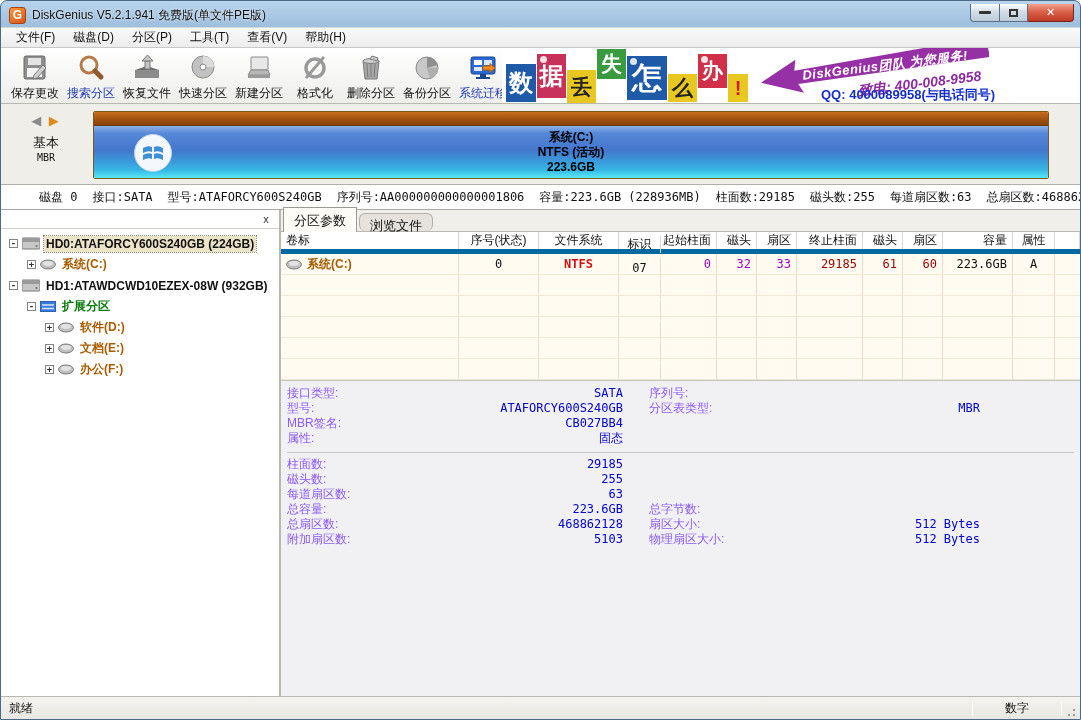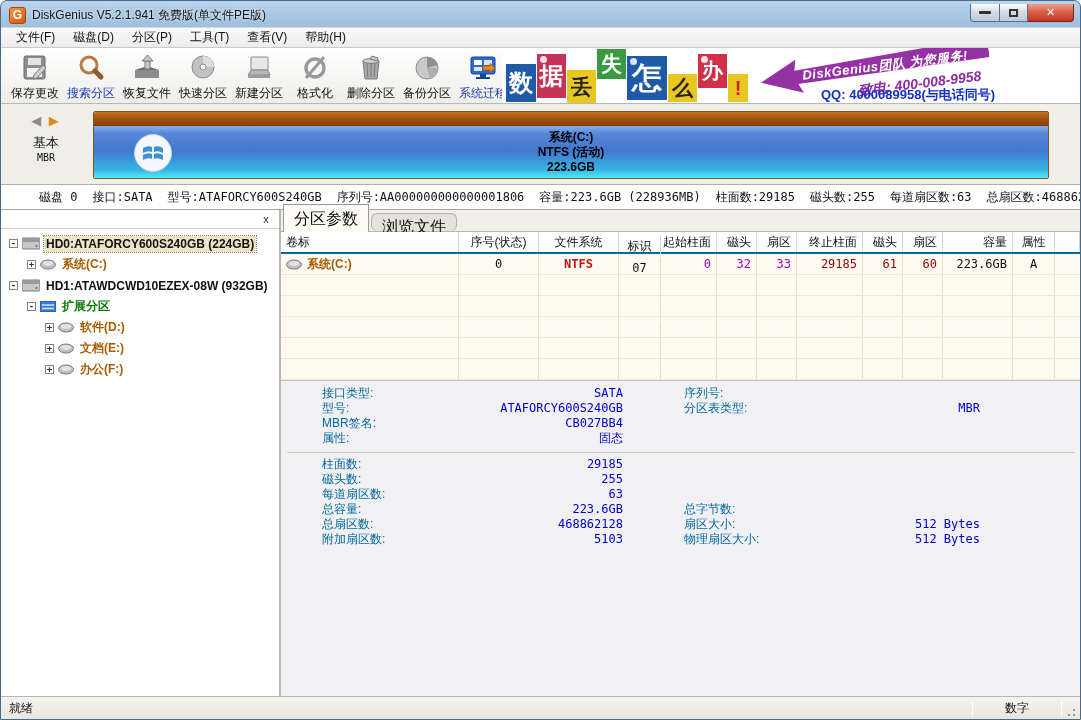--- a/index.html
+++ b/index.html
@@ -86,48 +86,48 @@
   .tree-item.selected .t-label{background:#ece4c8;outline:1px dotted #8a8a6a;}
   .expander{width:9px;height:9px;border:1px solid #848484;background:#fff;font-size:9px;line-height:7px;text-align:center;
     color:#333;margin-right:4px;flex:0 0 auto;font-family:"DejaVu Sans Mono",monospace;}
   .t-icon{margin-right:4px;flex:0 0 auto;display:flex;}
   .t-label{padding:1px 2px;}
   .c-disk{color:#111;} .c-vol{color:#a85c00;} .c-ext{color:#0a7a0a;}
   .ind1{padding-left:8px;} .ind2{padding-left:26px;} .ind3{padding-left:44px;}
   
   .right-panel{flex:1;display:flex;flex-direction:column;min-width:0;background:#fffbf0;}
   .tabstrip{height:22px;background:#f0efe9;border-bottom:1px solid #b8b8b0;display:flex;align-items:flex-end;padding-left:2px;flex:0 0 auto;}
-  .tab{font-size:16px;padding:3px 10px 2px;border:1px solid #b0b0a8;border-bottom:none;margin-right:2px;color:#111;}
+  .tab{font-size:13px;padding:3px 10px 2px;border:1px solid #b0b0a8;border-bottom:none;margin-right:2px;color:#111;}
   .tab.active{background:#fdfcf7;font-weight:normal;border-color:#9a9a92;position:relative;top:1px;padding-top:4px;}
   .tab.inactive{background:#e4e2da;height:18px;border-radius:6px;}
   
   .ptable{flex:0 0 auto;}
   .trow{display:flex;height:21px;align-items:center;font-size:12px;}
-  .trow.head{height:22px;background:#fff;border-bottom:2px solid #0369a1;color:#111;}
+  .trow.head{height:22px;background:#fff;border-bottom:5px solid #0369a1;color:#111;}
   .trow.data{background:#fffbf0;border-bottom:1px solid #f0e8d4;}
   .trow.empty{background:#fffbf0;border-bottom:1px solid #f0e8d4;}
   .tcell{height:100%;display:flex;align-items:center;padding:0 5px;border-right:1px solid #eadcc8;overflow:hidden;white-space:nowrap;}
   .trow.head .tcell{border-right:1px solid #d8d8d0;}
   .c0{width:178px;} .c1{width:80px;justify-content:center;} .c2{width:80px;justify-content:center;}
   .c3{width:42px;justify-content:center;margin-top:8px;} .c4{width:56px;justify-content:flex-end;}
   .c5{width:40px;justify-content:flex-end;} .c6{width:40px;justify-content:flex-end;}
   .c7{width:66px;justify-content:flex-end;} .c8{width:40px;justify-content:flex-end;}
   .c9{width:40px;justify-content:flex-end;} .c10{width:70px;justify-content:flex-end;}
   .c11{width:42px;justify-content:center;} .cfill{flex:1;border-right:none;}
   .v-orange{color:#a85c00;font-weight:bold;} .v-red{color:#cc1111;font-weight:bold;font-family:"DejaVu Sans Mono",monospace;}
   .v-purple{color:#a000c0;font-family:"DejaVu Sans Mono",monospace;}
   .v-darkred{color:#990000;font-family:"DejaVu Sans Mono",monospace;}
   .v-mono{font-family:"DejaVu Sans Mono",monospace;color:#111;}
   .drive-ico{display:inline-flex;margin-right:5px;}
   
   .details{flex:1;background:#f1f0f3;border-top:1px solid #c4c4bc;padding:3px 6px 0 6px;font-size:12px;overflow:hidden;}
   .d-section{padding:2px 0 6px 0;}
   .d-section.sep{border-top:1px solid #c8c8c0;padding-top:4px;}
   .d-row{display:grid;grid-template-columns:188px 148px 26px 118px 213px 1fr;height:15px;line-height:15px;}
-  .d-label{color:#0369a1;white-space:nowrap;margin-left:35px;}
+  .d-label{color:#8b5cf6;white-space:nowrap;}
   .d-val{color:#0000cc;text-align:right;font-family:"DejaVu Sans Mono",monospace;white-space:nowrap;}
   
   .statusbar{height:23px;background:linear-gradient(180deg,#f4f3ef,#e8e7e1);border-top:1px solid #b8b8b0;
     display:flex;align-items:center;font-size:12px;color:#111;flex:0 0 auto;position:relative;}
   .sb-left{padding-left:8px;flex:1;}
   .sb-sep{width:1px;height:15px;background:#c0c0b8;border-right:1px solid #fff;}
   .sb-num{width:88px;text-align:center;}
   .sb-grip{width:16px;height:16px;margin-right:2px;align-self:flex-end;
     background:
       radial-gradient(circle at 12px 12px,#9a9a92 1.2px,transparent 1.5px),

